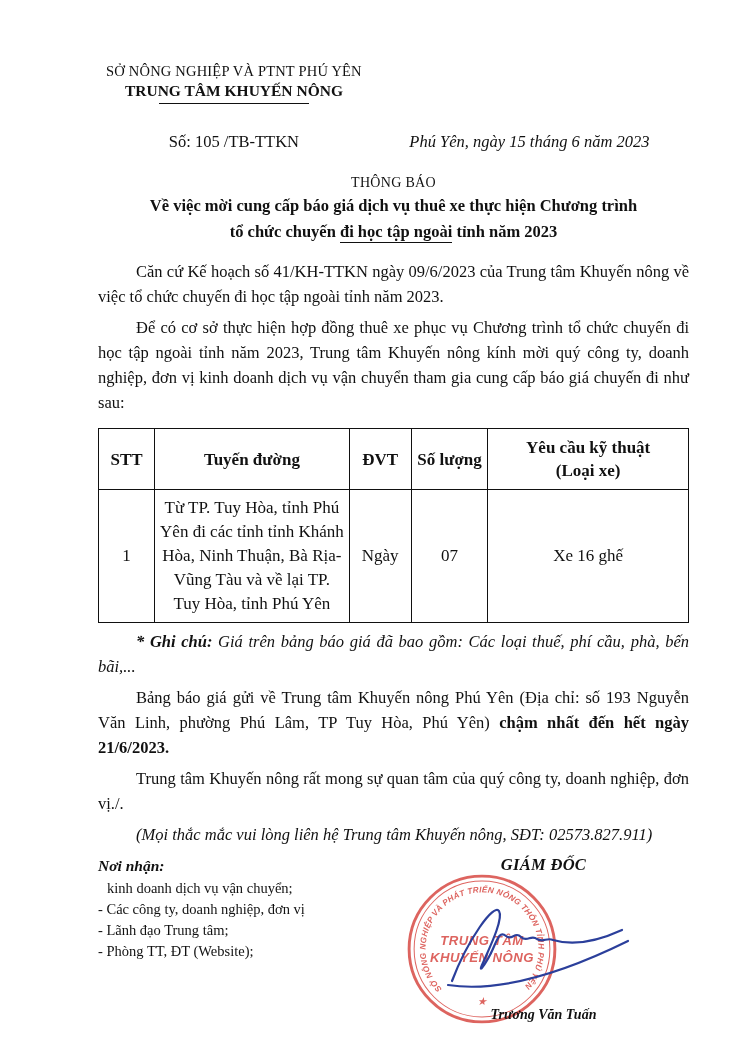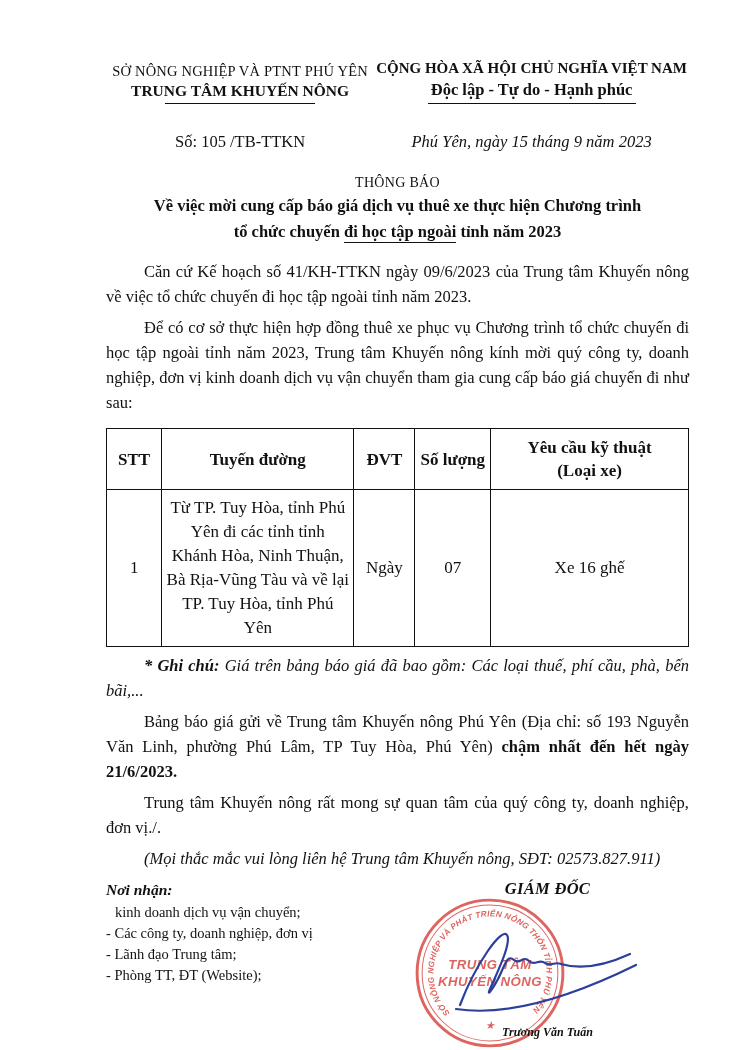--- a/index.html
+++ b/index.html
@@ -6,21 +6,20 @@
   html, body { background: #e8e8e8; }
   .page {
     position: relative;
     width: 743px;
     height: 1050px;
     margin: 0 auto;
     background: #ffffff;
     color: #111;
     font-family: "Liberation Serif", "DejaVu Serif", serif;
     overflow: hidden;
-    padding-left: 8px;
   }
   .content { padding: 60px 54px 0 98px; }
 
   
   .hdr { display: flex; }
   .hdr-left  { width: 46%; text-align: center; padding-top: 3px; }
   .hdr-right { width: 54%; text-align: center; }
   .org-parent { font-size: 14.5px; letter-spacing: .2px; }
   .org-name   { font-size: 15.5px; font-weight: bold; margin-top: 2px; }
   .motto1 { font-size: 15px;  font-weight: bold; }
@@ -74,47 +73,42 @@
 
   
   .footer { display: flex; margin-top: 8px; }
   .recipients { width: 300px; font-size: 14.5px; line-height: 21px; }
   .recipients-label { font-size: 15.5px; font-weight: bold; font-style: italic; margin-bottom: 2px; }
   .recip-item.cont { padding-left: 9px; }
   .recip-sub { font-size: 10.5px; vertical-align: sub; }
 
   .sign-block { position: relative; flex: 1; height: 190px; text-align: center; font-style: italic; }
   .sign-title { font-size: 16.5px; font-weight: bold; letter-spacing: .3px; }
-  .sign-name  { position: absolute; left: 0; right: 0; top: 146px; font-size: 12px; font-weight: bold; }
+  .sign-name  { position: absolute; left: 0; right: 0; top: 152px; font-size: 14px; font-weight: bold; }
 
   .stamp-svg { position: absolute; left: 2px; top: 12px; width: 164px; height: 164px; opacity: .88; }
   .sig-svg   { position: absolute; left: 40px; top: 42px; width: 205px; height: 95px; }
 </style>
 </head>
 <body>
 
 <div class="page">
   <div class="content">
 
     <div class="hdr">
       <div class="hdr-left">
         <div class="org-parent">SỞ NÔNG NGHIỆP VÀ PTNT PHÚ YÊN</div>
         <div class="org-name">TRUNG TÂM KHUYẾN NÔNG</div>
         <div class="rule rule-left"></div>
       </div>
-      <div class="hdr-right">
-        <div class="motto1">CỘNG HÒA XÃ HỘI CHỦ NGHĨA VIỆT NAM</div>
-        <div class="motto2">Độc lập - Tự do - Hạnh phúc</div>
-        <div class="rule rule-right"></div>
-      </div>
     </div>
 
     <div class="subhdr">
       <div class="doc-number">Số:  105 /TB-TTKN</div>
-      <div class="place-date">Phú Yên, ngày  15  tháng 9 năm 2023</div>
+      <div class="place-date">Phú Yên, ngày  15  tháng 6 năm 2023</div>
     </div>
 
     <div class="title-block">
       <div class="title-main">THÔNG BÁO</div>
       <div class="title-sub">Về việc mời cung cấp báo giá dịch vụ thuê xe thực hiện Chương trình</div>
       <div class="title-sub"><span>tổ chức chuyến </span><span class="u">đi học tập ngoài</span><span> tỉnh năm 2023</span></div>
     </div>
 
     <p class="para first">Căn cứ Kế hoạch số 41/KH-TTKN ngày 09/6/2023 của Trung tâm Khuyến nông về việc tổ chức chuyến đi học tập ngoài tỉnh năm 2023.</p>
     <p class="para">Để có cơ sở thực hiện hợp đồng thuê xe phục vụ Chương trình tổ chức chuyến đi học tập ngoài tỉnh năm 2023, Trung tâm Khuyến nông kính mời quý công ty, doanh nghiệp, đơn vị kinh doanh dịch vụ vận chuyển tham gia cung cấp báo giá chuyến đi như sau:</p>

